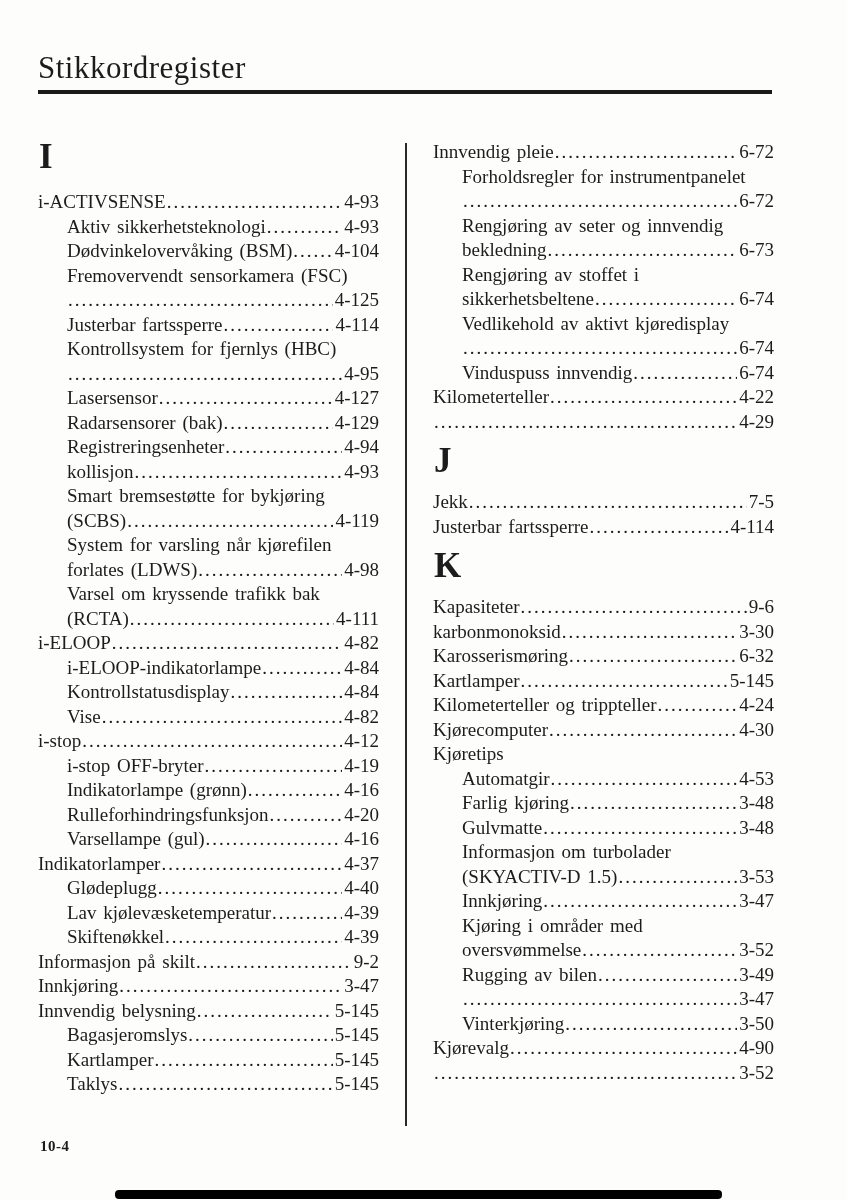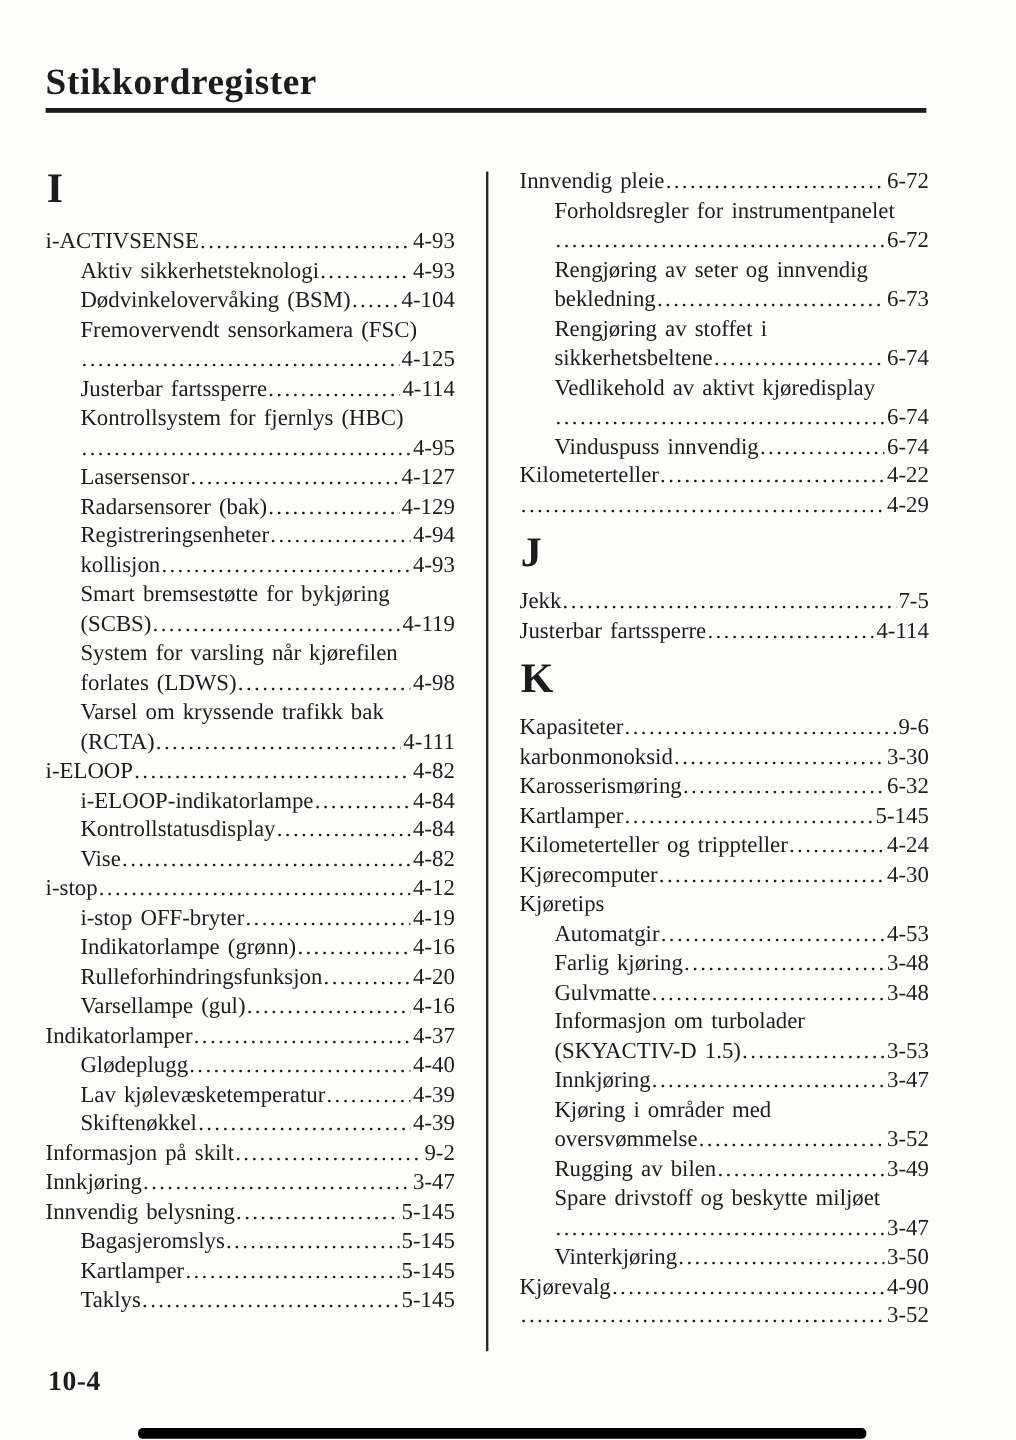--- a/index.html
+++ b/index.html
@@ -11,21 +11,21 @@
     background: #fdfdfc;
     overflow: hidden;
     font-family: "Liberation Serif", "DejaVu Serif", serif;
     color: #1c1c1c;
   }
   .hdr-title {
     position: absolute;
     left: 38px;
     top: 50px;
     font-size: 31px;
-    font-weight: bold;
+    font-weight: normal;
     letter-spacing: 0.5px;
     white-space: nowrap;
   }
   .hdr-rule {
     position: absolute;
     left: 38px;
     top: 90px;
     width: 734px;
     height: 4px;
     background: #1a1a1a;
@@ -69,21 +69,21 @@
     overflow: hidden;
     letter-spacing: 2px;
     word-spacing: 0;
     padding-left: 1px;
   }
   .idx-row .pg { flex: 0 0 auto; margin-left: 2px; }
   .footer-pagenum {
     position: absolute;
     left: 40px;
     top: 1138px;
-    font-size: 23px;
+    font-size: 15px;
     font-weight: bold;
     letter-spacing: 0.5px;
     text-align: right;
   }
   .home-indicator-bar {
     position: absolute;
     left: 115px;
     top: 1190px;
     width: 607px;
     height: 9px;
@@ -413,23 +413,20 @@
         <span class="txt">oversvømmelse</span>
         <span class="leader">............................................................................................................................................</span>
         <span class="pg">3-52</span>
       </div>
       <div class="idx-row lvl1">
         <span class="txt">Rugging av bilen</span>
         <span class="leader">............................................................................................................................................</span>
         <span class="pg">3-49</span>
       </div>
       <div class="idx-row lvl1">
-        <span class="txt">Spare drivstoff og beskytte miljøet</span>
-      </div>
-      <div class="idx-row lvl1">
         <span class="txt"></span>
         <span class="leader">............................................................................................................................................</span>
         <span class="pg">3-47</span>
       </div>
       <div class="idx-row lvl1">
         <span class="txt">Vinterkjøring</span>
         <span class="leader">............................................................................................................................................</span>
         <span class="pg">3-50</span>
       </div>
       <div class="idx-row lvl0">

